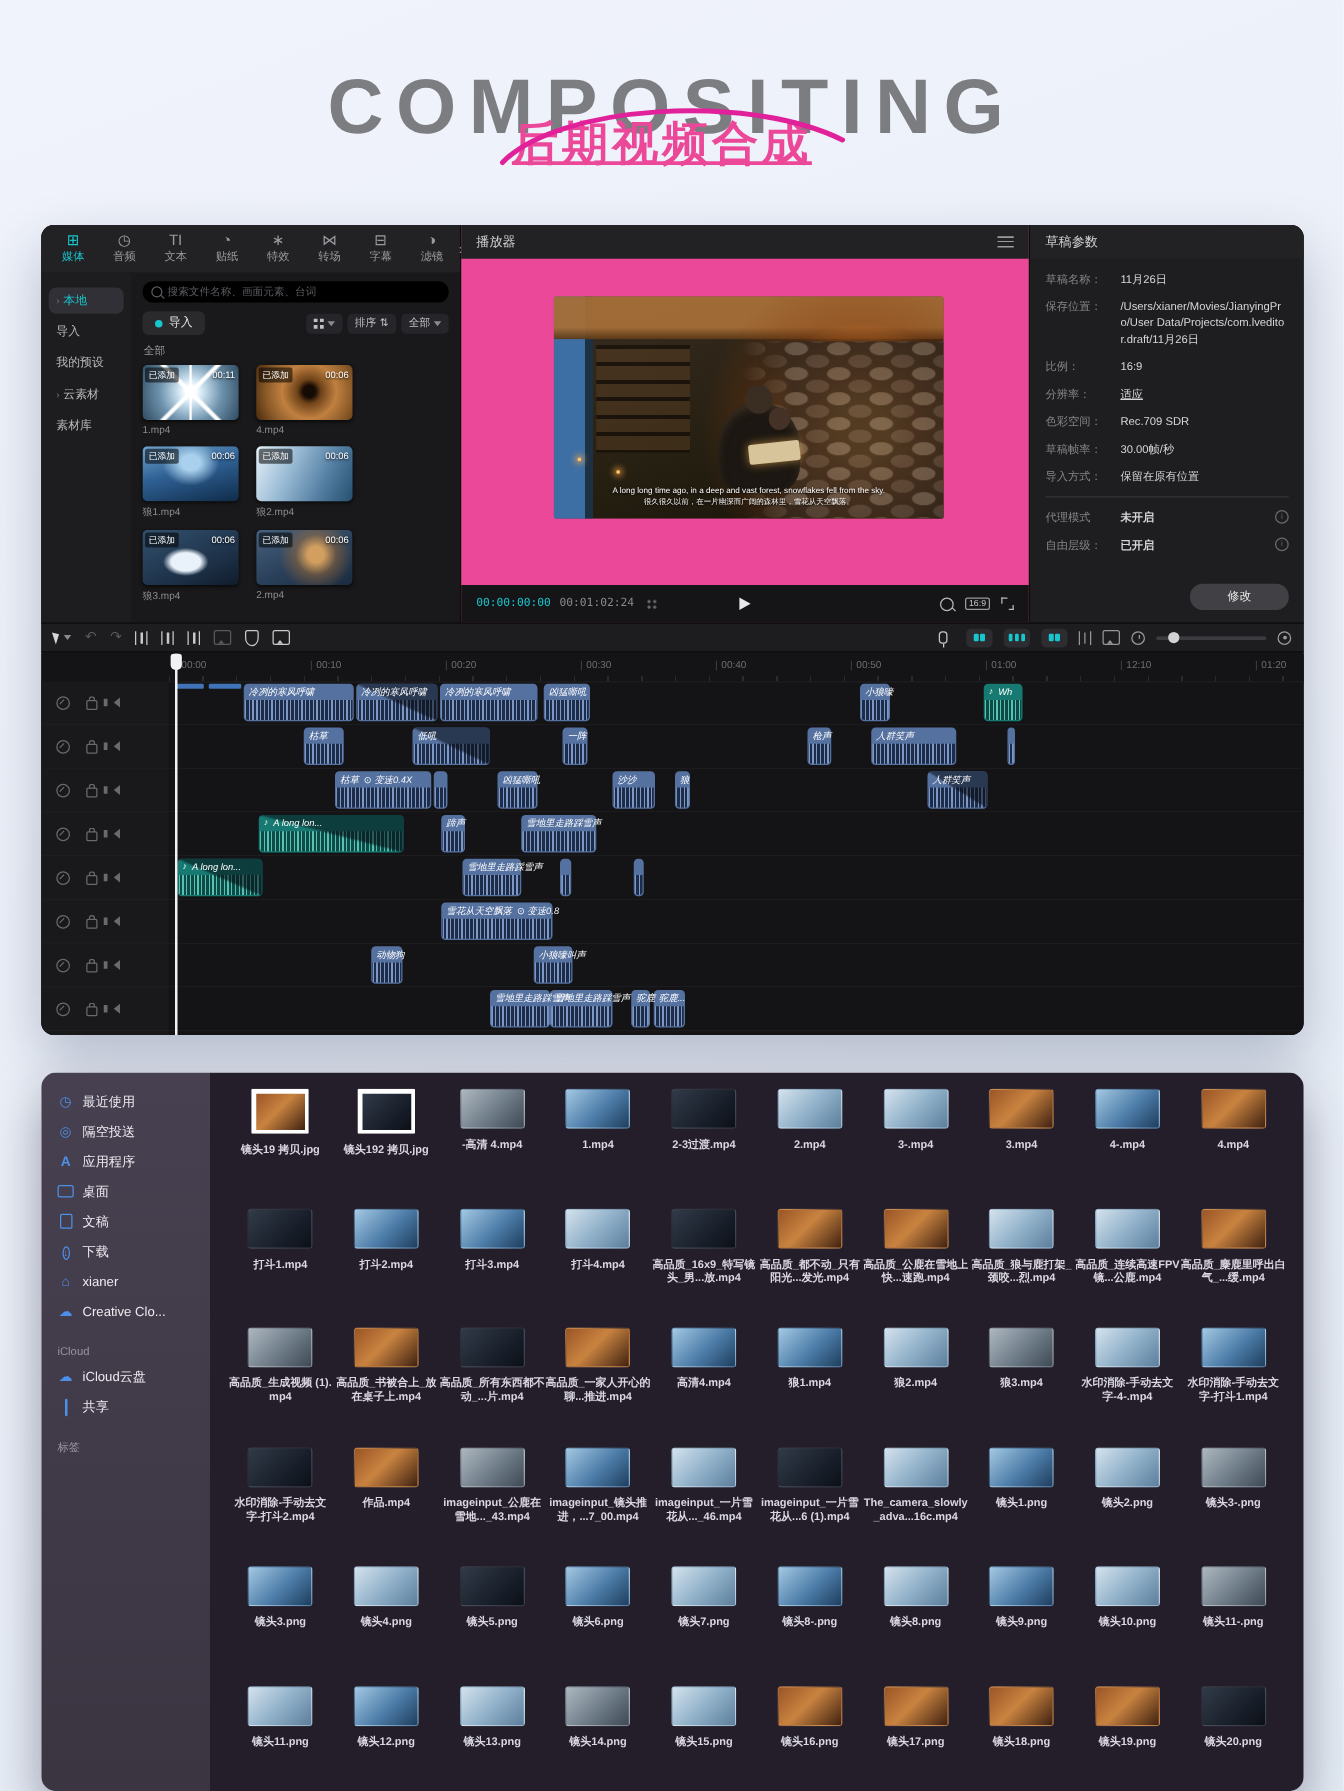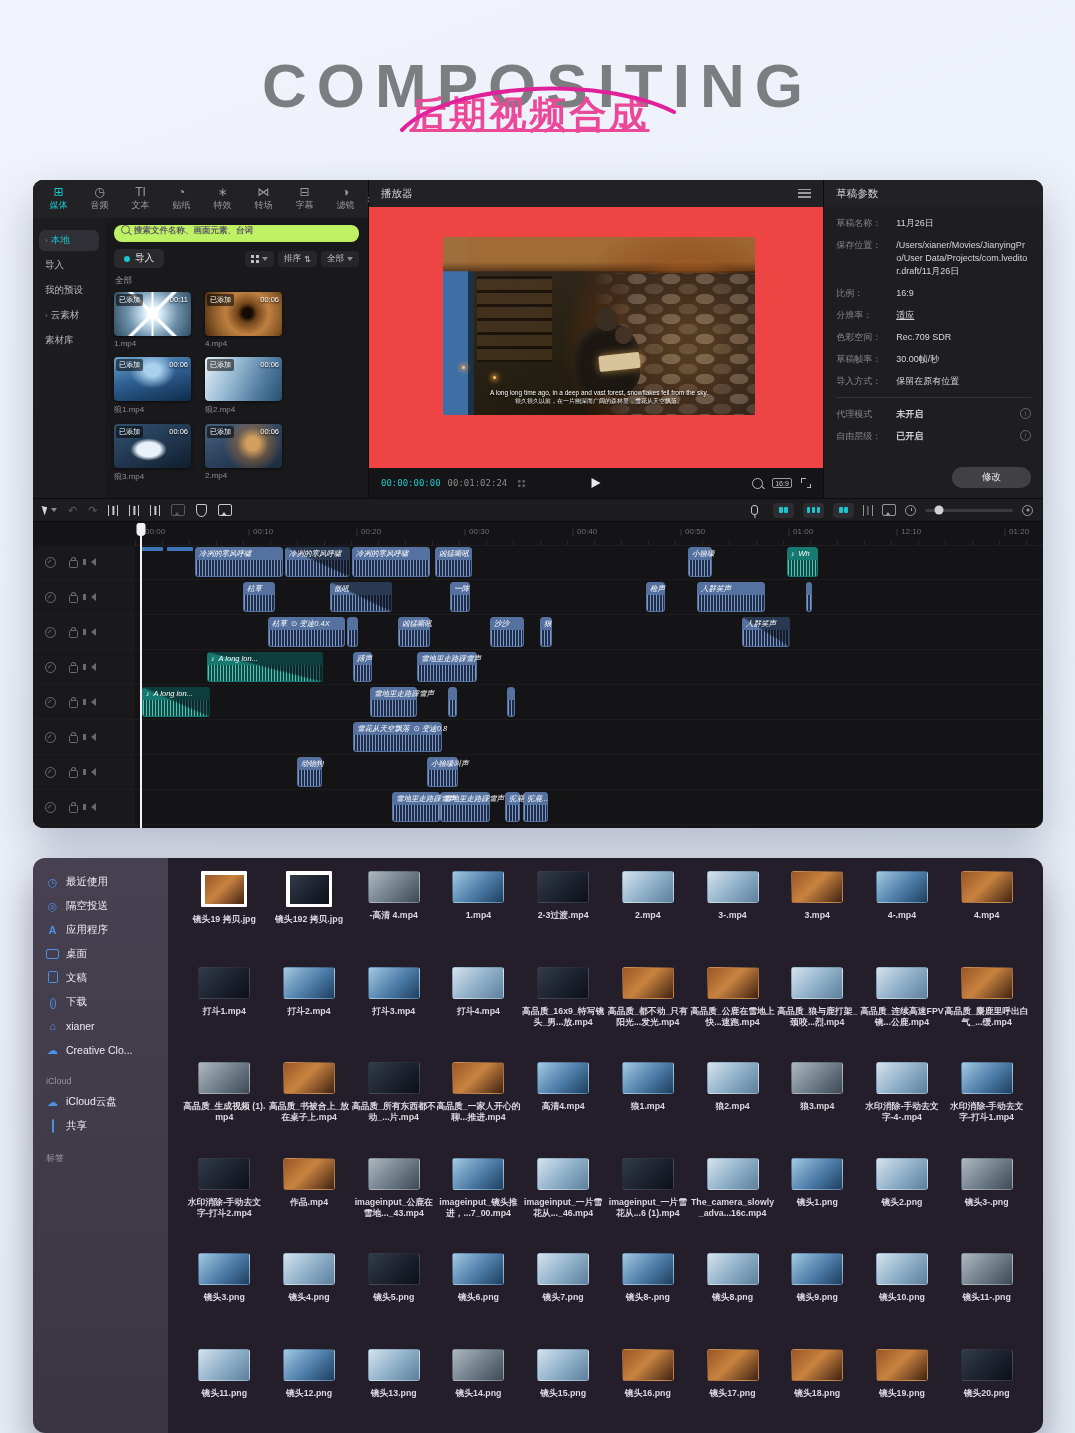--- a/index.html
+++ b/index.html
@@ -25,22 +25,22 @@
   .tab .tico{font-size:12px;line-height:12px;}
   .tab.active{color:#18c6cd;}
   .more-tabs{margin-left:auto;color:#8a8a90;font-size:12px;}
   .media-body{flex:1;display:flex;}
   .m-side{width:72px;background:#1d1d1f;padding-top:8px;}
   .m-side .sitem{margin:4px 6px;padding:4px 6px;font-size:9.5px;color:#b9b9bd;border-radius:6px;
      display:flex;align-items:center;gap:3px;}
   .m-side .sitem.active{background:#303036;color:#18c6cd;}
   .m-side .caret{font-size:8px;color:#77777c;}
   .m-content{flex:1;padding:7px 9px 0 9px;overflow:hidden;}
-  .searchbar{height:17px;background:#bef264;border-radius:8px;display:flex;align-items:flex-start;
-     padding:0 7px;gap:4px;font-weight:bold;}
+  .searchbar{height:17px;background:#000000;border-radius:8px;display:flex;align-items:center;
+     padding:0 7px;gap:4px;}
   .searchbar .ph{font-size:8.5px;color:#5c5c62;white-space:nowrap;overflow:hidden;}
   .mag{width:7px;height:7px;border:1px solid #5c5c62;border-radius:50%;position:relative;flex:none;}
   .mag::after{content:'';position:absolute;width:4px;height:1px;background:#5c5c62;transform:rotate(45deg);right:-3px;bottom:-1px;}
   .import-row{display:flex;align-items:center;margin-top:7px;gap:4px;}
   .btn-import{background:#2a2a2d;border-radius:5px;padding:3px 10px;font-size:9.5px;color:#e6e6e8;
      display:flex;align-items:center;gap:5px;}
   .teal-dot{width:6px;height:6px;border-radius:50%;background:#18c6cd;}
   .view-ctrls{margin-left:auto;display:flex;gap:4px;}
   .mini-btn{background:#26262a;border-radius:4px;padding:2px 6px;font-size:8.5px;color:#c0c0c4;
      display:flex;align-items:center;gap:3px;}
@@ -65,21 +65,21 @@
   .tn-lion{background:radial-gradient(circle at 55% 48%,#160b04 0 10%,#6f4319 20%,#c08040 45%,#8a5a28 72%,#4a2a0e 100%);}
   .tn-cave{background:radial-gradient(ellipse at 50% 30%,#a9d0ec 0 14%,transparent 42%),
      linear-gradient(165deg,#6fa3cc 0%,#2f6094 45%,#0f2c4a 100%);}
   .tn-slope{background:linear-gradient(115deg,#e6f1f8 0%,#9cbdd6 35%,#537ea2 70%,#27506f 100%);}
   .tn-wolf{background:radial-gradient(ellipse 26px 16px at 45% 58%,#e9f2fa 0 45%,transparent 70%),
      linear-gradient(155deg,#33516f 0%,#1b2e44 70%,#101c2b 100%);}
   .tn-forest{background:radial-gradient(circle at 62% 45%,rgba(240,175,95,.85) 0 12%,rgba(190,120,50,.4) 30%,transparent 55%),
      linear-gradient(155deg,#47617e 0%,#2a405a 55%,#1a2b3e 100%);}
 
   
-  .player-panel{width:455px;background:#ef4444;border-right:1px solid #0c0c0d;position:relative;}
+  .player-panel{width:455px;background:#ec4899;border-right:1px solid #0c0c0d;position:relative;}
   .p-header{height:27px;background:#222224;display:flex;align-items:center;padding:0 12px;}
   .p-title{font-size:10.5px;color:#d2d2d5;}
   .burger{margin-left:auto;width:13px;height:9px;background:
      linear-gradient(#9a9aa0 0 1.5px,transparent 1.5px 3.5px,#9a9aa0 3.5px 5px,transparent 5px 7.5px,#9a9aa0 7.5px 9px);}
   .video{position:absolute;left:74px;top:57px;width:312px;height:178px;border-radius:2px;overflow:hidden;
      background:
       radial-gradient(circle at 79% 60%,rgba(255,170,60,.95) 0 7%,rgba(235,125,35,.7) 16%,rgba(130,55,12,.35) 32%,transparent 48%),
       linear-gradient(180deg,rgba(165,110,55,.95) 14%,rgba(95,60,25,.95) 19%,transparent 19.5%),
       linear-gradient(90deg,#3d6fa5 0 8%,#1d3145 8% 10%,transparent 10%),
       linear-gradient(160deg,#3a2d22 0%,#262012 55%,#181109 100%);}

